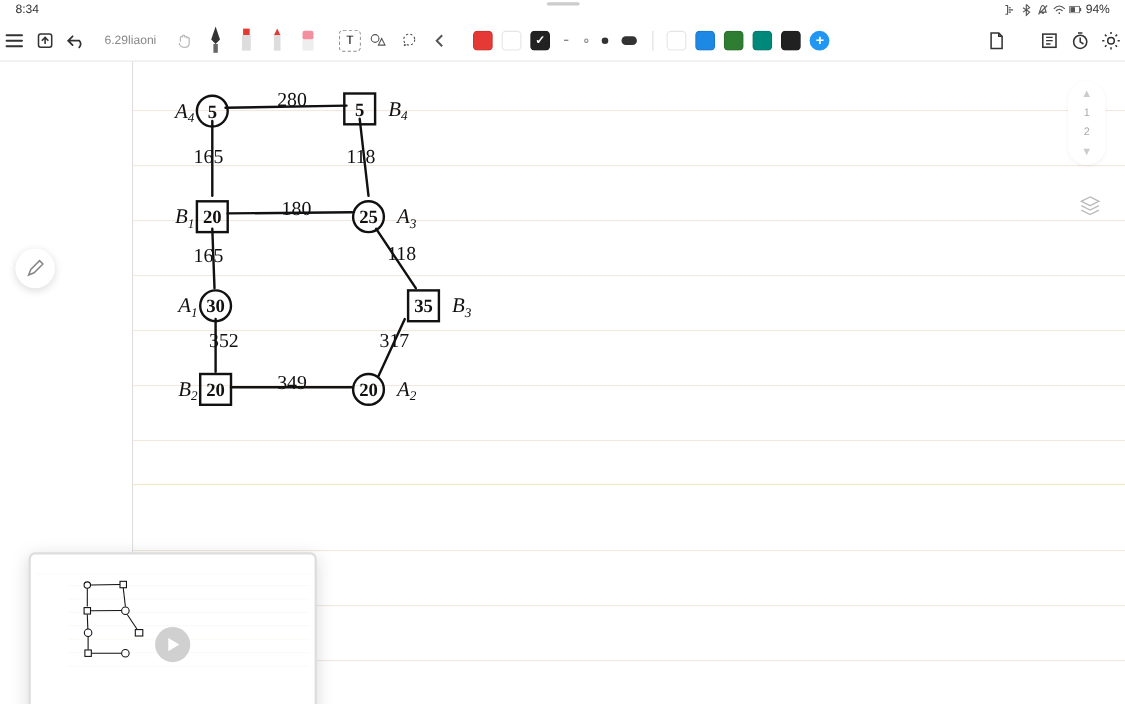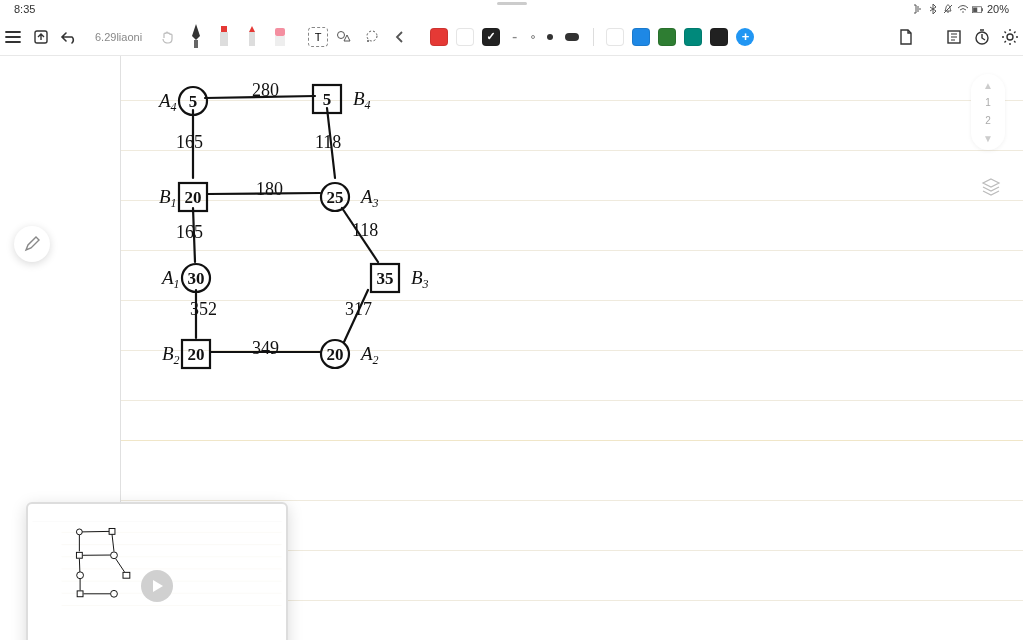--- a/index.html
+++ b/index.html
@@ -52,21 +52,21 @@
   .preview-inner { width: 100%; height: 100%; position: relative; }
   .play-btn { position: absolute; left: 50%; top: 50%; transform: translate(-50%,-50%); width: 32px; height: 32px; border-radius: 50%; background: rgba(200,200,200,0.85); display: flex; align-items: center; justify-content: center; cursor: pointer; }
   .play-btn::after { content: ''; display: block; width: 0; height: 0; border-left: 10px solid #fff; border-top: 6px solid transparent; border-bottom: 6px solid transparent; margin-left: 2px; }
 </style>
 </head>
 <body>
 
 <div class="drag-handle"></div>
 
 <div class="status-bar">
-  <span>8:35</span>
+  <span>8:34</span>
   <div class="status-right">
     <span class="status-icon">
       <svg viewBox="0 0 12 12">
           <path d="M2 2 L4 2 L4 10 L2 10 M5 4 L7 4 M5 6 L9 6 M5 8 L7 8" stroke="#555" stroke-width="1" fill="none"></path>
         </svg>
     </span>
     <span class="status-icon">
       <svg viewBox="0 0 12 12">
           <path d="M6 1 L6 11 L9 8 L3 4 M6 1 L9 4 L3 8" stroke="#555" stroke-width="1" fill="none"></path>
         </svg>
@@ -83,21 +83,21 @@
           <circle cx="6" cy="9" r="0.8" fill="#555"></circle>
         </svg>
     </span>
     <span class="status-icon">
       <svg viewBox="0 0 16 10">
           <rect x="0.5" y="1" width="12" height="8" stroke="#555" fill="none"></rect>
           <rect x="1.5" y="2" width="5.5" height="6" fill="#555"></rect>
           <rect x="13" y="3" width="1.5" height="4" fill="#555"></rect>
         </svg>
     </span>
-    <span>20%</span>
+    <span>94%</span>
   </div>
 </div>
 
 <div class="toolbar">
   <div class="tb-icon">
     <svg width="18" height="18" viewBox="0 0 18 18">
         <path d="M2 4h14M2 9h14M2 14h14" stroke="#333" stroke-width="1.8" stroke-linecap="round"></path>
       </svg>
   </div>
   <div class="tb-icon">

